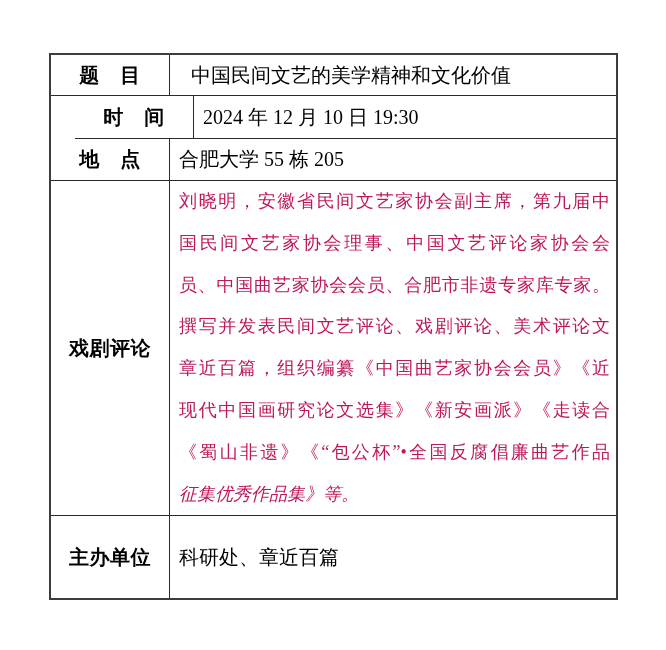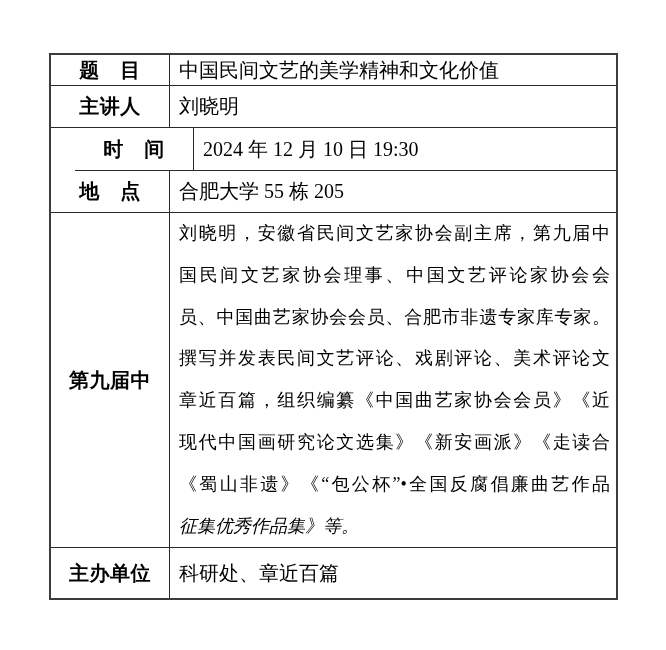--- a/index.html
+++ b/index.html
@@ -24,21 +24,21 @@
     border: 2px solid #3c3c3c;
     background: #ffffff;
     display: flex;
     flex-direction: column;
   }
   .row {
     display: flex;
     box-sizing: border-box;
     border-bottom: 1px solid #2a2a2a;
   }
-  .row-title    { height: 31px; }
+  .row-title    { height: 41px; gap: 12px; }
   .row-speaker  { height: 42px; }
   .row-time     { height: 43px; margin-left: 24px; }
   .row-venue    { height: 42px; }
   .row-bio      { height: 335px; }
   .row-organizer { flex: 1; border-bottom: none; }
   .cell {
     box-sizing: border-box;
     color: #000000;
   }
   .label {
@@ -68,58 +68,54 @@
     display: block;
     padding: 0 6px 0 9px;
     white-space: normal;
     overflow: hidden;
   }
   .bio-line {
     height: 41.8px;
     line-height: 41.8px;
     font-family: "Liberation Serif", "DejaVu Serif", serif;
     font-size: 18px;
-    color: #000000;
+    color: #be185d;
     text-align: justify;
     text-align-last: justify;
     overflow: hidden;
   }
   .bio-line.last {
     text-align-last: left;
     font-style: italic;
   }
 </style>
 </head>
 <body>
 
 <div class="canvas">
   <div class="tbl">
 
     <div class="row row-title">
       <div class="cell label">题　目</div>
       <div class="cell value">中国民间文艺的美学精神和文化价值</div>
     </div>
 
-    <div class="row row-speaker">
-      <div class="cell label">主讲人</div>
-      <div class="cell value">刘晓明</div>
-    </div>
 
     <div class="row row-time">
       <div class="cell label">时　间</div>
       <div class="cell value">2024 年 12 月 10 日 19:30</div>
     </div>
 
     <div class="row row-venue">
       <div class="cell label">地　点</div>
       <div class="cell value">合肥大学 55 栋 205</div>
     </div>
 
     <div class="row row-bio">
-      <div class="cell label">第九届中</div>
+      <div class="cell label">戏剧评论</div>
       <div class="cell value bio">
         <div class="bio-line">刘晓明，安徽省民间文艺家协会副主席，第九届中</div>
         <div class="bio-line">国民间文艺家协会理事、中国文艺评论家协会会</div>
         <div class="bio-line">员、中国曲艺家协会会员、合肥市非遗专家库专家。</div>
         <div class="bio-line">撰写并发表民间文艺评论、戏剧评论、美术评论文</div>
         <div class="bio-line">章近百篇，组织编纂《中国曲艺家协会会员》《近</div>
         <div class="bio-line">现代中国画研究论文选集》《新安画派》《走读合肥》</div>
         <div class="bio-line">《蜀山非遗》《“包公杯”•全国反腐倡廉曲艺作品</div>
         <div class="bio-line last">征集优秀作品集》等。</div>
       </div>

